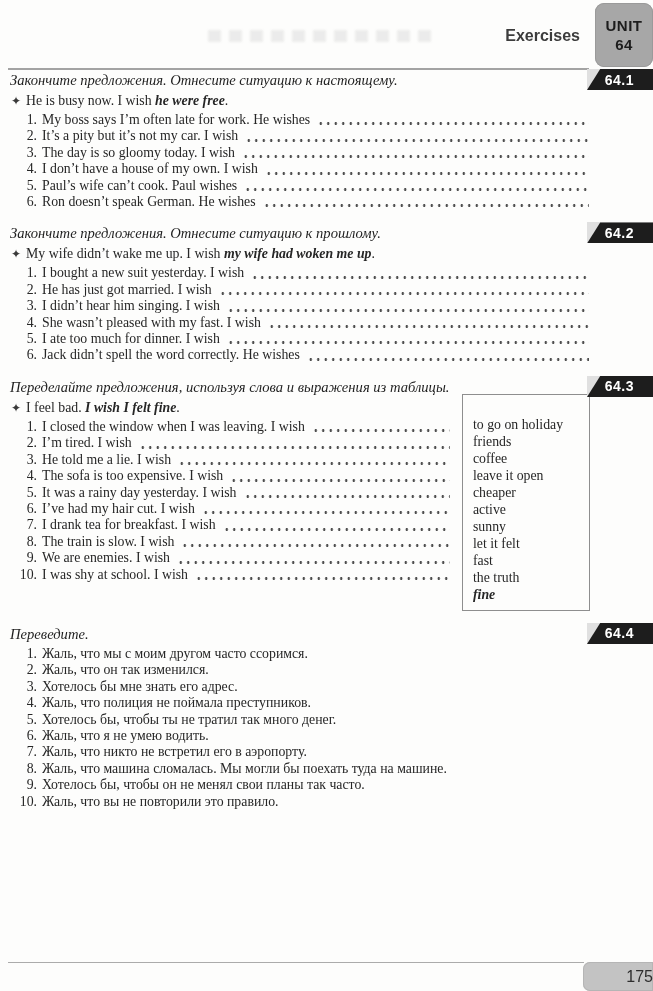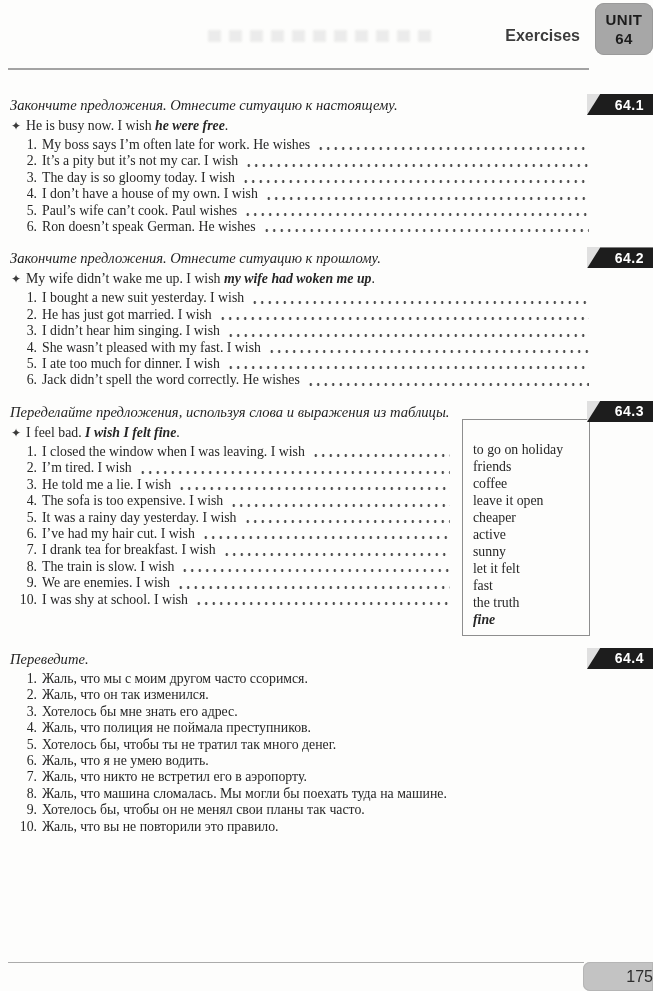--- a/index.html
+++ b/index.html
@@ -15,45 +15,45 @@
   .ghost-bleed {
     position:absolute; top:30px; left:208px; width:225px; height:12px;
     background:repeating-linear-gradient(90deg, rgba(140,140,140,.28) 0 13px, rgba(140,140,140,0) 13px 21px);
     filter:blur(1.2px); opacity:.55;
   }
   .exercises-label {
     position:absolute; top:27px; right:73px;
     font-family:"Liberation Sans", sans-serif; font-weight:bold; font-size:16px; color:#3c3c3c;
   }
   .unit-badge {
-    position:absolute; top:3px; right:0; width:58px; height:52px;
+    position:absolute; top:3px; right:0; width:58px; height:64px;
     background:#a7a7a7; border-radius:9px;
     display:flex; flex-direction:column; align-items:center; justify-content:center;
     font-family:"Liberation Sans", sans-serif; font-weight:bold; color:#1c1c1c;
     box-shadow:inset 0 0 0 1px #9a9a9a;
   }
   .unit-badge .u-line { font-size:15px; line-height:19px; letter-spacing:.5px; }
 
   
   .main { position:relative; padding:0 63px 0 10px; }
   .sec { margin-top:13px; }
-  .sec:first-child { margin-top:25px; }
+  .sec:first-child { margin-top:0; }
   .sec-head { position:relative; }
   .sec-instruction {
     margin:0; font-style:italic; font-weight:normal; font-size:14.6px; line-height:20px; color:#1f1f1f;
   }
   .num-badge {
     position:absolute; right:-63px; top:-1px; width:66px; height:21px; background:#e0e0e0;
   }
   .num-badge .dark {
     position:absolute; inset:0; background:#1d1d1d;
     clip-path:polygon(0 100%, 20% 0, 100% 0, 100% 100%);
   }
   .num-badge .label {
-    position:absolute; right:9px; top:0; height:21px; display:flex; align-items:center;
+    position:absolute; right:19px; top:0; height:21px; display:flex; align-items:center;
     font-family:"Liberation Sans", sans-serif; font-weight:bold; font-size:14px; color:#ffffff; letter-spacing:.5px;
   }
   .example { margin:3px 0 3px 1px; font-size:13.8px; line-height:16px; }
   .example .marker { font-size:12px; color:#3a3a3a; margin-right:5px; }
   .example .em { font-weight:bold; font-style:italic; }
 
   ol.items { list-style:none; margin:2px 0 0 0; padding:0; }
   .item { display:flex; align-items:baseline; line-height:16.4px; font-size:13.8px; }
   .item .num { flex:0 0 27px; text-align:right; padding-right:5px; }
   .item .txt { white-space:nowrap; }

